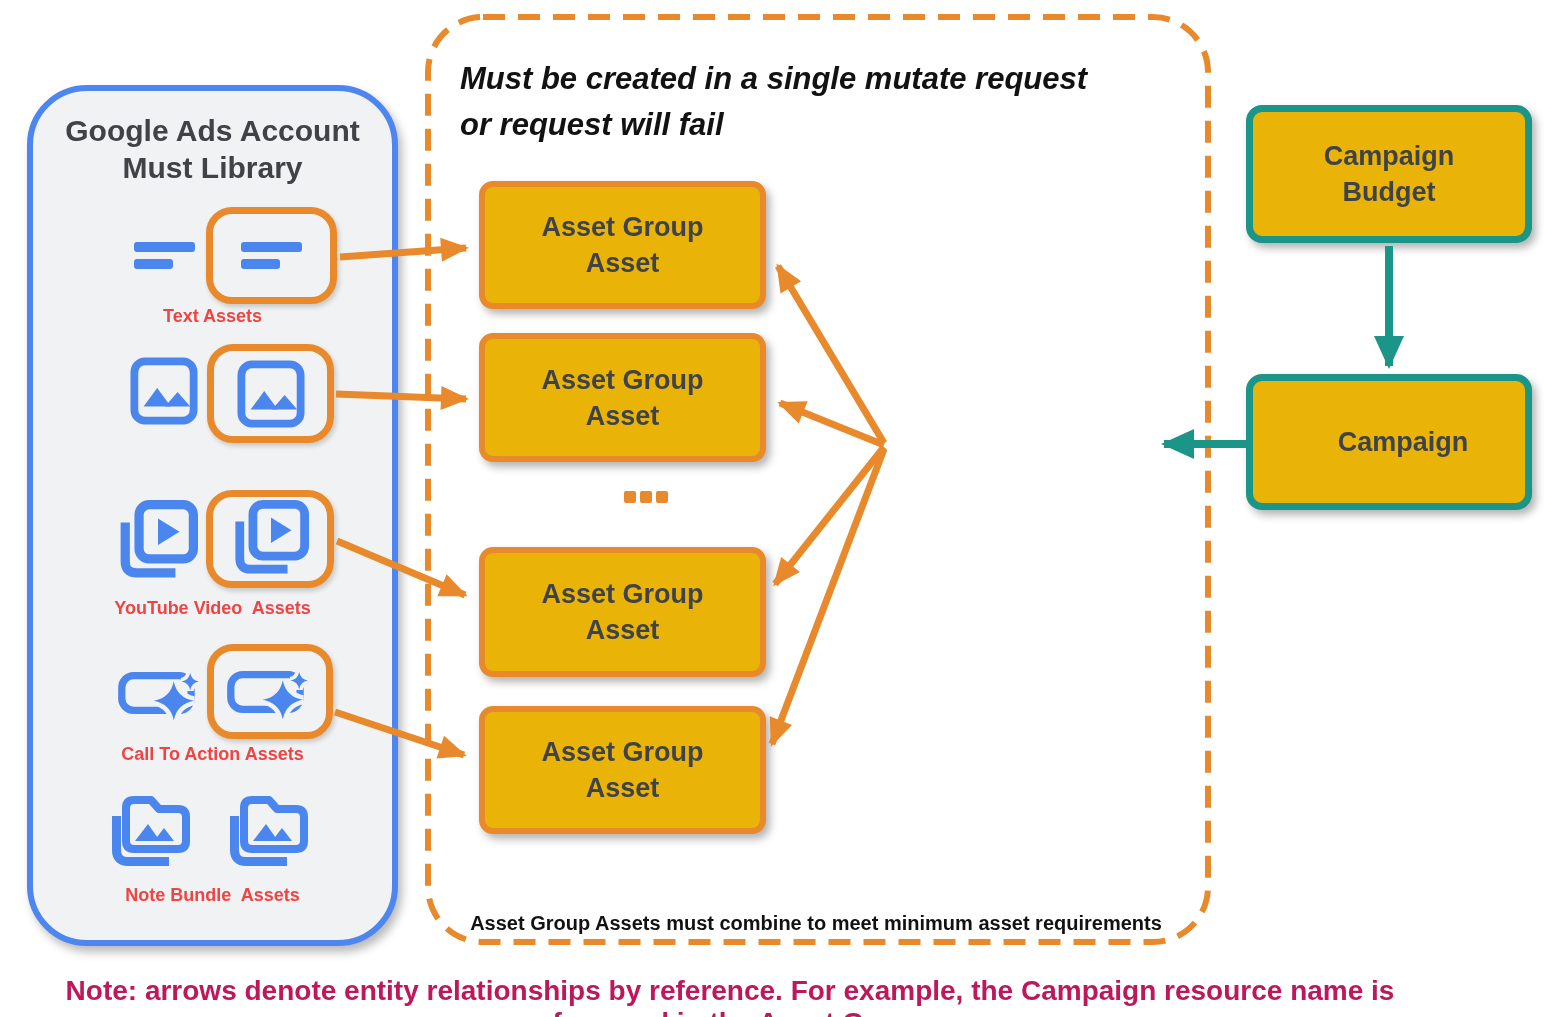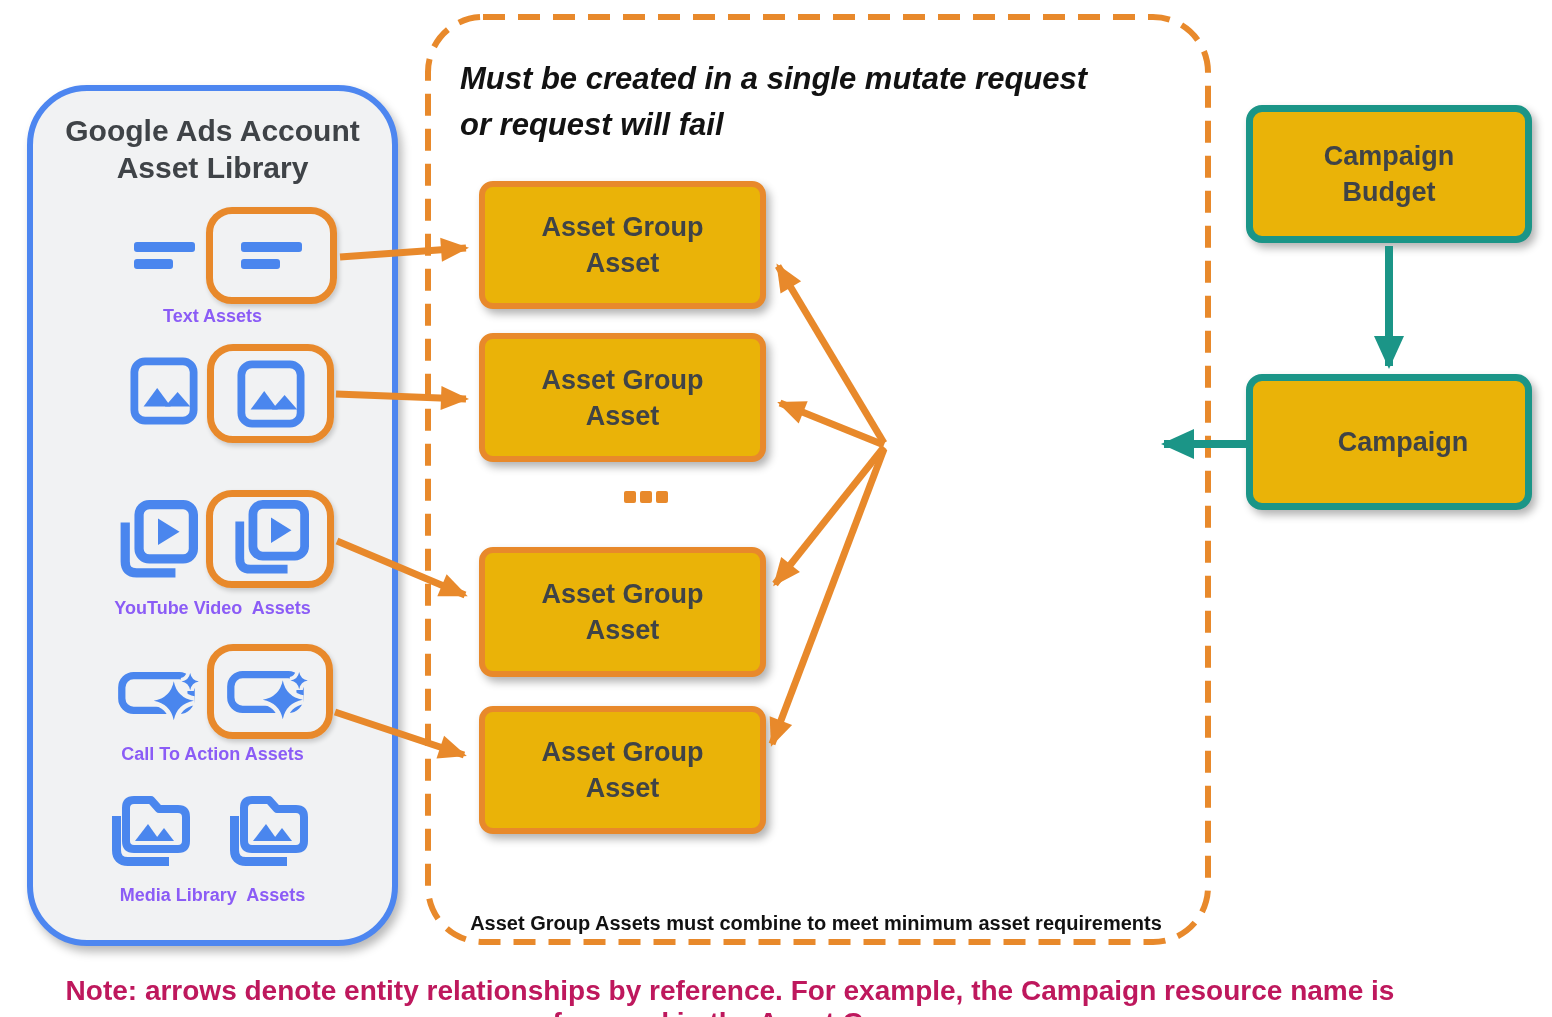--- a/index.html
+++ b/index.html
@@ -21,21 +21,21 @@
   }
   .panel-title .inner{display:inline-block;max-width:330px;}
   .icon{position:absolute;z-index:2;}
   .hl-box{
     position:absolute;border:7px solid #E8892B;border-radius:26px;background:transparent;
     display:flex;align-items:center;justify-content:center;box-sizing:border-box;
     box-shadow:2px 3px 5px rgba(0,0,0,.18);z-index:2;
   }
   .asset-label{
     position:absolute;left:27px;width:371px;text-align:center;white-space:pre;
-    color:#8b5cf6;font-weight:bold;font-size:18px;z-index:2;
+    color:#ef4444;font-weight:bold;font-size:18px;z-index:2;
   }
 
   
   .mutate-title{
     position:absolute;left:460px;top:56px;width:712px;text-align:left;
     font-size:31px;line-height:46px;font-weight:bold;font-style:italic;color:#121212;z-index:2;
   }
   .mutate-footnote{
     position:absolute;left:435px;top:876px;width:762px;text-align:center;
     font-size:20px;font-weight:bold;color:#121212;z-index:2;margin-top:36px;
@@ -61,21 +61,21 @@
     font-size:28px;font-weight:bold;color:#be185d;z-index:2;text-align:center;
   }
 </style>
 </head>
 <body>
 
 <div class="canvas">
 
   <div class="panel"></div>
   <div class="panel-title">
-    <span class="inner">Google Ads Account Asset Library</span>
+    <span class="inner">Google Ads Account Must Library</span>
   </div>
 
   <svg class="icon" style="left:133px;top:242px" width="64" height="28" viewBox="0 0 64 28">
     <rect x="1" y="0" width="61" height="10" rx="3" fill="#4A86EE"></rect>
     <rect x="1" y="17" width="39" height="10" rx="3" fill="#4A86EE"></rect>
   </svg>
   <div class="hl-box" style="left:206px;top:207px;width:131px;height:97px;">
     <svg width="64" height="28" viewBox="0 0 64 28">
       <rect x="1" y="0" width="61" height="10" rx="3" fill="#4A86EE"></rect>
       <rect x="1" y="17" width="39" height="10" rx="3" fill="#4A86EE"></rect>
@@ -133,21 +133,21 @@
     <path d="M27 14 H44 L52 23 H71 Q79 23 79 31 V55 Q79 63 71 63 H27 Q19 63 19 55 V22 Q19 14 27 14 Z" fill="#F1F2F3" stroke="#4A86EE" stroke-width="8" stroke-linejoin="round"></path>
     <path d="M28 55 L41 38 L53 55 Z" fill="#4A86EE"></path>
     <path d="M47 55 L57 42 L67 55 Z" fill="#4A86EE"></path>
   </svg>
   <svg class="icon" style="left:222px;top:786px" width="94" height="84" viewBox="0 0 88 84">
     <path d="M9.5 30 V64 Q9.5 75.5 21 75.5 H62" fill="none" stroke="#4A86EE" stroke-width="9"></path>
     <path d="M27 14 H44 L52 23 H71 Q79 23 79 31 V55 Q79 63 71 63 H27 Q19 63 19 55 V22 Q19 14 27 14 Z" fill="#F1F2F3" stroke="#4A86EE" stroke-width="8" stroke-linejoin="round"></path>
     <path d="M28 55 L41 38 L53 55 Z" fill="#4A86EE"></path>
     <path d="M47 55 L57 42 L67 55 Z" fill="#4A86EE"></path>
   </svg>
-  <div class="asset-label" style="top:885px">Media Library  Assets</div>
+  <div class="asset-label" style="top:885px">Note Bundle  Assets</div>
 
   <div class="mutate-title">
     <div>Must be created in a single mutate request</div>
     <div>or request will fail</div>
   </div>
   <div class="mutate-footnote">Asset Group Assets must combine to meet minimum asset requirements</div>
 
   <div class="ebox orange-box aga" style="top:181px;height:128px;">
     <span class="inner">Asset Group Asset</span>
   </div>

